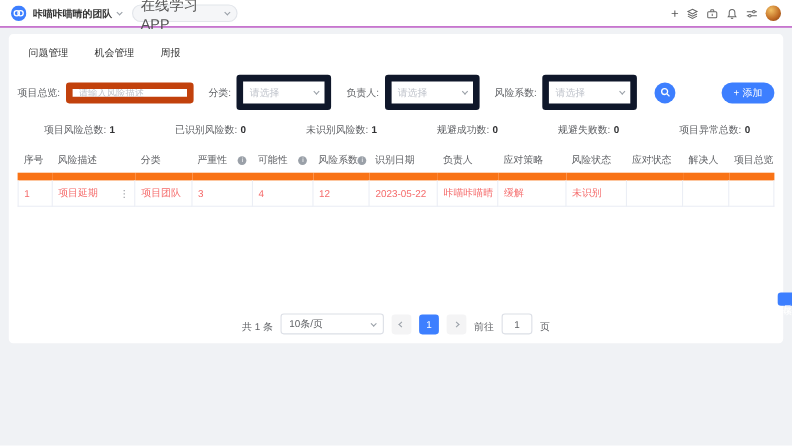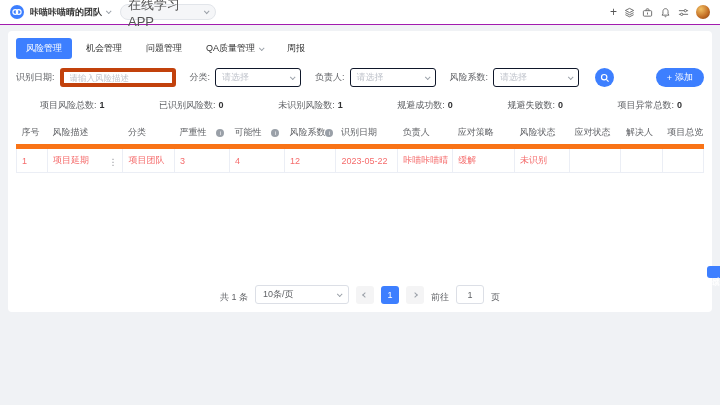--- a/index.html
+++ b/index.html
@@ -47,26 +47,26 @@
     display:flex; flex-direction:column;
   }
   
   .tabs { display:flex; align-items:center; gap:4px; margin-bottom:9px; }
   .tab { padding:4px 10px; border-radius:3px; color:#333; cursor:pointer; display:flex; align-items:center; gap:4px; white-space:nowrap; }
   .tab.active { background:#3d7fff; color:#fff; }
   
   .filters { display:flex; align-items:center; margin-bottom:12px; }
   .f-label { color:#606266; margin-right:5px; white-space:nowrap; }
   .f-input {
-    width:116px; height:19px; border:4px solid #c2410c; border-radius:3px;
+    width:116px; height:19px; border:6px solid #c2410c; border-radius:3px;
     padding:0 6px; font-size:8.5px; color:#333; font-family:inherit; outline:none;
   }
   .f-input::placeholder { color:#c0c4cc; }
   .f-select {
-    width:86px; height:19px; border:1px solid #0f172a; border-radius:3px;
+    width:86px; height:32px; border:6px solid #0f172a; border-radius:3px;
     display:flex; align-items:center; justify-content:space-between;
     padding:0 6px; color:#c0c4cc; cursor:pointer; margin-right:14px;
   }
   .f-gap { margin-right:14px; }
   .search-btn {
     width:19px; height:19px; border-radius:50%; background:#3d7fff; border:none;
     display:flex; align-items:center; justify-content:center; cursor:pointer; margin-left:2px;
   }
   .add-btn {
     margin-left:auto; height:19px; padding:0 11px; border:none; border-radius:10px;
@@ -74,21 +74,21 @@
     display:flex; align-items:center; gap:3px; cursor:pointer;
   }
   
   .stats { display:flex; justify-content:space-between; padding:0 22px 0 24px; margin-bottom:9px;align-items:flex-end; }
   .stat { color:#606266; white-space:nowrap; }
   .stat b { color:#303133; font-weight:bold; margin-left:3px; }
   
   table { width:100%; border-collapse:collapse; table-layout:fixed; font-size:9px; }
   th {
     text-align:left; font-weight:normal; color:#606266; padding:5px 5px;
-    border-bottom:5px solid #f97316; white-space:nowrap; overflow:hidden;
+    border-bottom:7px solid #f97316; white-space:nowrap; overflow:hidden;
   }
   th .th-in { display:flex; align-items:center; justify-content:space-between; }
   .info-ic {
     width:8px; height:8px; border-radius:50%; background:#9aa0a8; color:#fff;
     font-size:6px; line-height:8px; text-align:center; font-style:normal;
     display:inline-block; flex:0 0 auto; cursor:pointer;
   }
   td {
     color:#f56c6c; padding:5px 5px; border-bottom:1px solid #ebeef5;
     border-right:1px solid #ebeef5; white-space:nowrap; overflow:hidden;
@@ -173,29 +173,27 @@
         <circle cx="4" cy="8" r="1.3" fill="#fff"></circle>
       </svg>
     </span>
     <span class="avatar"></span>
   </div>
 </header>
 
 <main class="card">
 
   <div class="tabs">
-      <span class="tab active">风险管理</span>
+      <span class="tab">问题管理</span>
       <span class="tab">机会管理</span>
-      <span class="tab">问题管理</span>
-      <span class="tab">QA质量管理<i class="chev"></i></span>
       <span class="tab">周报</span>
     </div>
 
   <div class="filters">
-    <span class="f-label">识别日期:</span>
+    <span class="f-label">项目总览:</span>
     <input class="f-input f-gap" placeholder="请输入风险描述" style="">
     <span class="f-label">分类:</span>
     <div class="f-select">
       <span>请选择</span>
         <i class="chev"></i>
     </div>
     <span class="f-label">负责人:</span>
     <div class="f-select">
       <span>请选择</span>
         <i class="chev"></i>

